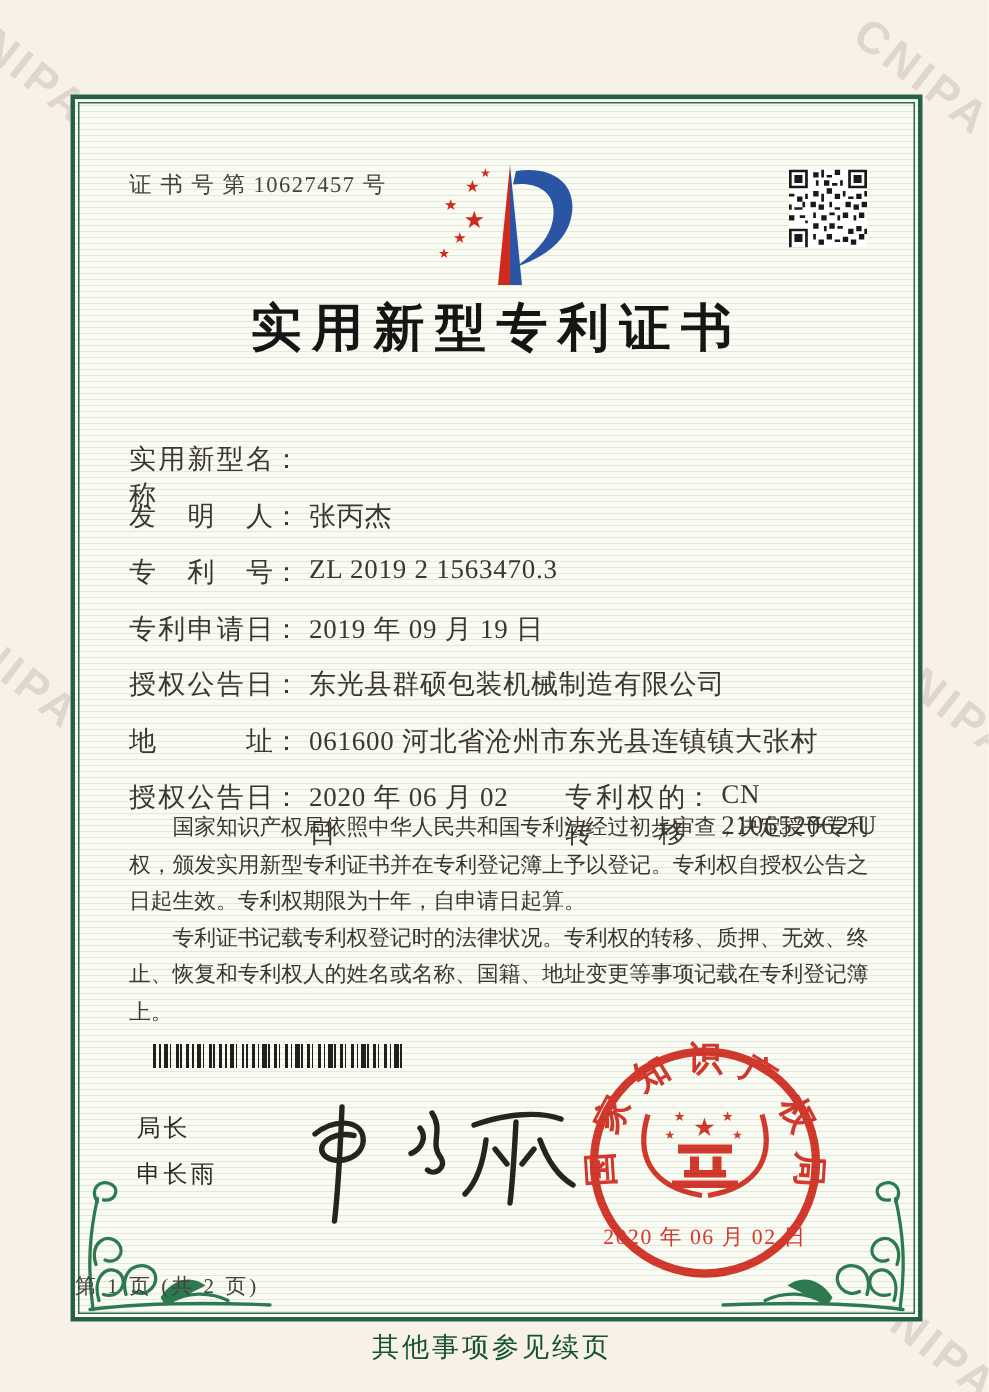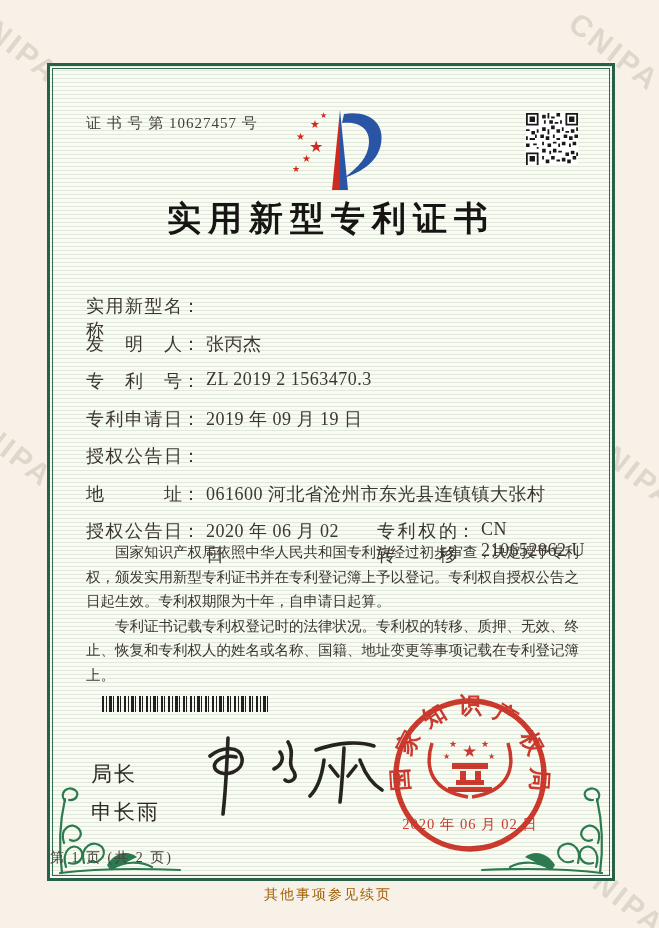--- a/index.html
+++ b/index.html
@@ -56,37 +56,37 @@
   .barcode{
     position:absolute;left:52px;top:630px;width:166px;height:16px;
     background-image:repeating-linear-gradient(90deg,
       #22201e 0 2px, transparent 2px 4px,
       #22201e 4px 5px, transparent 5px 7px,
       #22201e 7px 10px, transparent 10px 11px,
       #22201e 11px 12px, transparent 12px 15px,
       #22201e 15px 17px, transparent 17px 18px,
       #22201e 18px 19px, transparent 19px 22px);
   }
-  .signer{position:absolute;left:41px;top:694px;font-size:21px;color:#2e2b26;}
+  .signer{position:absolute;left:41px;top:676px;font-size:16px;color:#2e2b26;}
   .signer .line{display:block;margin-bottom:10px;letter-spacing:2px;}
   .signature{position:absolute;left:138px;top:664px;width:220px;height:92px;}
   .seal{
     position:absolute;left:330px;top:617px;width:180px;height:180px;
     mix-blend-mode:multiply;opacity:.92;
   }
   .ornament{position:absolute;width:130px;height:95px;top:715px;}
   .orn-left{left:2px;}
   .orn-right{left:430px;transform:scaleX(-1);}
   .pageno{
     position:absolute;left:0;top:783px;width:100%;
     font-size:14px;color:#45413a;letter-spacing:2px;
   }
   .continuation{
     position:absolute;left:47px;top:886px;width:562px;text-align:center;
-    font-size:14px;color:#a16207;letter-spacing:2px;
+    font-size:18px;color:#14532d;letter-spacing:2px;
   }
   svg{display:block;}
 </style>
 </head>
 <body>
 
 <div class="watermark" style="left:-18px;top:-2px">CNIPA</div>
 <div class="watermark" style="left:583px;top:6px">CNIPA</div>
 <div class="watermark" style="left:398px;top:284px">CNIPA</div>
 <div class="watermark" style="left:-24px;top:402px">CNIPA</div>
@@ -161,20 +161,21 @@
       <span class="fvalue">ZL 2019 2 1563470.3</span>
     </div>
     <div class="row">
       <span class="flabel">专利申请日</span>
         <span class="colon">：</span>
       <span class="fvalue">2019 年 09 月 19 日</span>
     </div>
     <div class="row">
       <span class="flabel">授权公告日</span>
         <span class="colon">：</span>
+      <span class="fvalue">东光县群硕包装机械制造有限公司</span>
     </div>
     <div class="row">
       <span class="flabel">地址</span>
         <span class="colon">：</span>
       <span class="fvalue">061600 河北省沧州市东光县连镇镇大张村</span>
     </div>
     <div class="row">
       <span class="flabel">授权公告日</span>
         <span class="colon">：</span>
       <span class="fvalue">2020 年 06 月 02 日</span>

